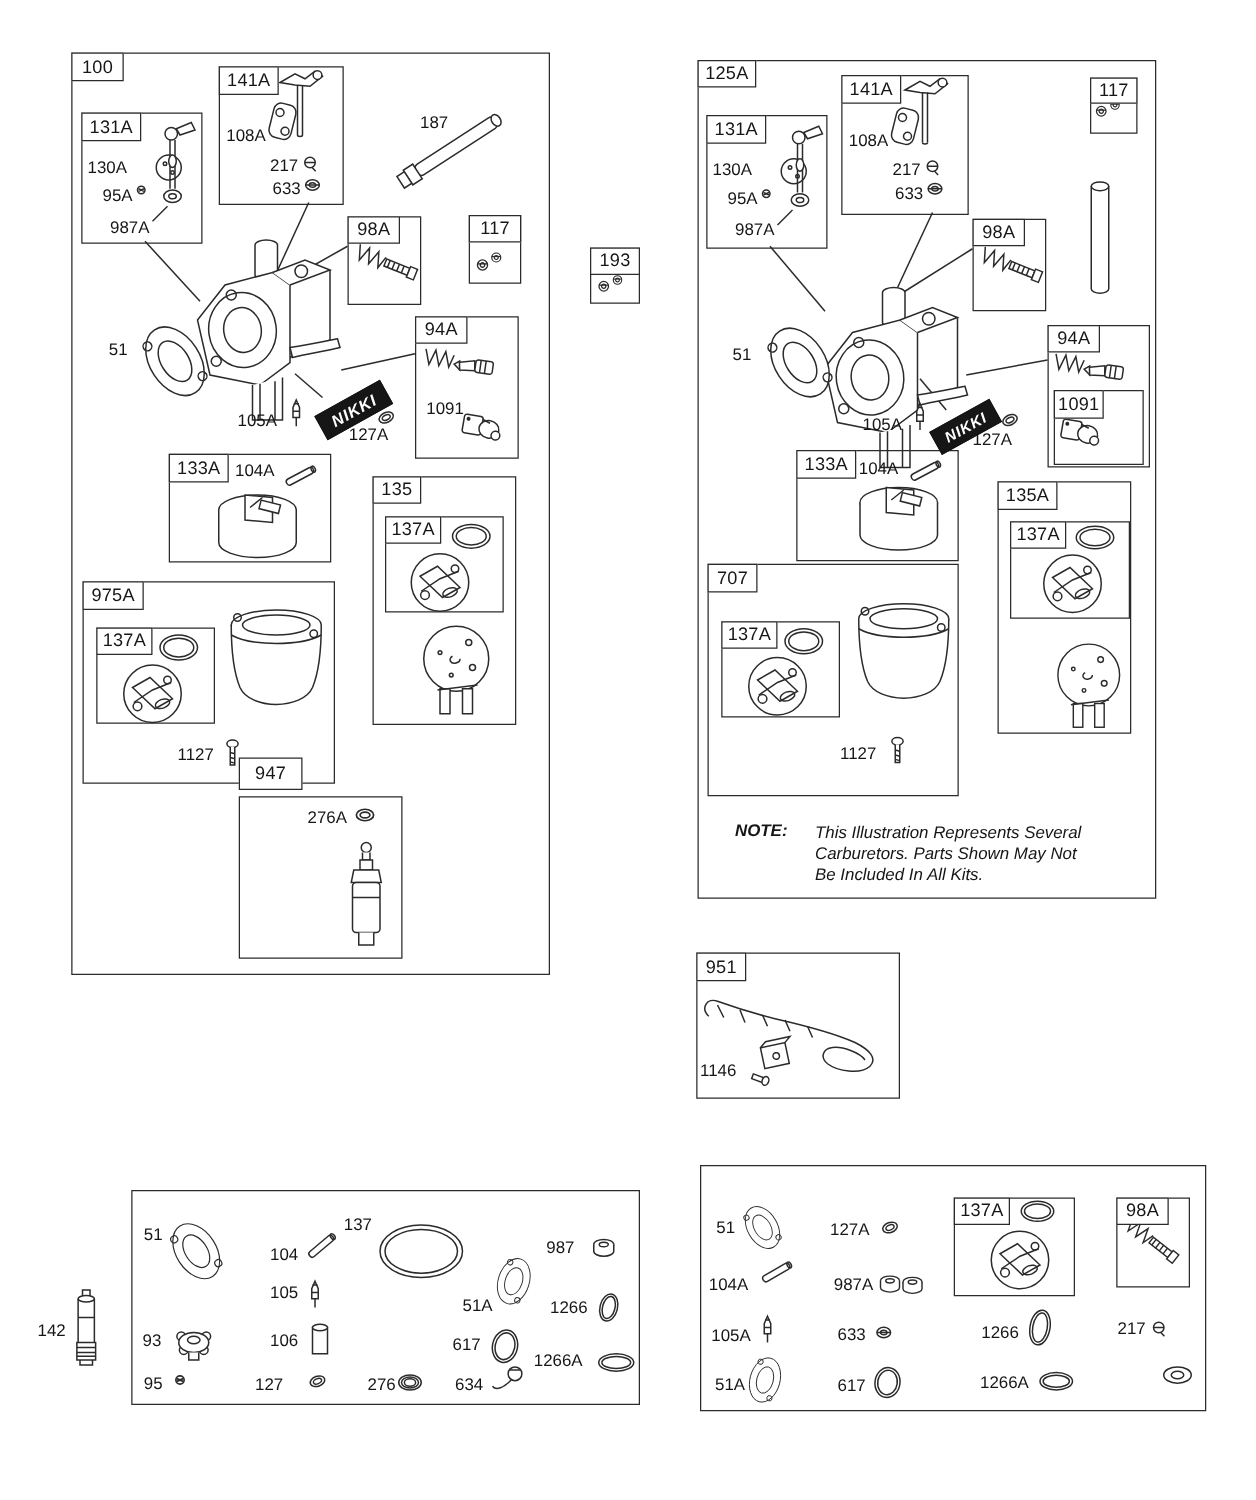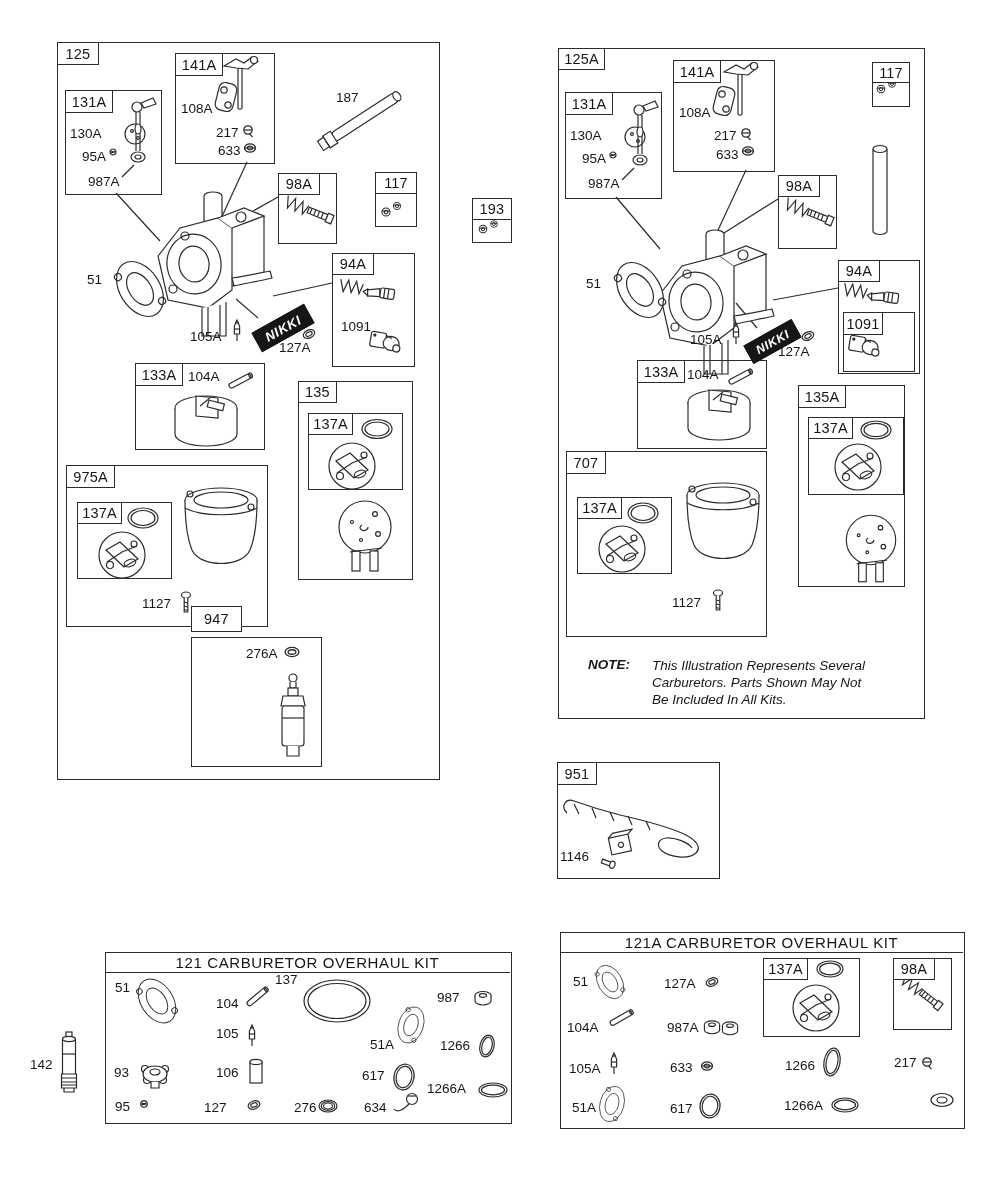--- a/index.html
+++ b/index.html
@@ -375,21 +375,21 @@
 <div class="box" style="left:798px;top:385px;width:105px;height:200px"></div>
 <div class="box" style="left:808px;top:417px;width:94px;height:76px"></div>
 <div class="box" style="left:566px;top:451px;width:199px;height:184px"></div>
 <div class="box" style="left:577px;top:497px;width:93px;height:75px"></div>
 <div class="box" style="left:557px;top:762px;width:161px;height:115px"></div>
 <div class="box" style="left:105px;top:952px;width:405px;height:170px"></div>
 <div class="box" style="left:560px;top:932px;width:403px;height:195px"></div>
 <div class="box" style="left:763px;top:958px;width:95px;height:77px"></div>
 <div class="box" style="left:893px;top:958px;width:57px;height:70px"></div>
 
-<div class="blabel" style="left:57px;top:42px;width:40px;height:21px">125</div>
+<div class="blabel" style="left:57px;top:42px;width:40px;height:21px">100</div>
 <div class="blabel" style="left:65px;top:90px;width:46px;height:21px">131A</div>
 <div class="blabel" style="left:175px;top:53px;width:46px;height:21px">141A</div>
 <div class="blabel" style="left:278px;top:173px;width:40px;height:20px">98A</div>
 <div class="blabel" style="left:375px;top:172px;width:40px;height:20px">117</div>
 <div class="blabel" style="left:332px;top:253px;width:40px;height:20px">94A</div>
 <div class="blabel" style="left:135px;top:363px;width:46px;height:21px">133A</div>
 <div class="blabel" style="left:298px;top:381px;width:37px;height:20px">135</div>
 <div class="blabel" style="left:308px;top:413px;width:43px;height:20px">137A</div>
 <div class="blabel" style="left:66px;top:465px;width:47px;height:21px">975A</div>
 <div class="blabel" style="left:77px;top:502px;width:43px;height:20px">137A</div>
@@ -404,22 +404,20 @@
 <div class="blabel" style="left:843px;top:312px;width:38px;height:21px">1091</div>
 <div class="blabel" style="left:637px;top:360px;width:46px;height:21px">133A</div>
 <div class="blabel" style="left:798px;top:385px;width:46px;height:21px">135A</div>
 <div class="blabel" style="left:808px;top:417px;width:43px;height:20px">137A</div>
 <div class="blabel" style="left:566px;top:451px;width:38px;height:21px">707</div>
 <div class="blabel" style="left:577px;top:497px;width:43px;height:20px">137A</div>
 <div class="blabel" style="left:557px;top:762px;width:38px;height:21px">951</div>
 <div class="blabel" style="left:763px;top:958px;width:43px;height:20px">137A</div>
 <div class="blabel" style="left:893px;top:958px;width:40px;height:20px">98A</div>
 
-<div class="kit-title" style="left:105px;top:952px;width:405px;height:20px">121  CARBURETOR OVERHAUL KIT</div>
-<div class="kit-title" style="left:560px;top:932px;width:403px;height:20px">121A CARBURETOR OVERHAUL KIT</div>
 
 <div class="nikki" style="left:253px;top:317px;width:58px;height:20px;font-size:13px;transform:rotate(-29deg)">NIKKI</div>
 <div class="nikki" style="left:745px;top:331px;width:53px;height:19px;font-size:12px;transform:rotate(-29deg)">NIKKI</div>
 
 <div class="pl" style="left:70px;top:126px">130A</div>
 <div class="pl" style="left:82px;top:149px">95A</div>
 <div class="pl" style="left:88px;top:174px">987A</div>
 <div class="pl" style="left:181px;top:101px">108A</div>
 <div class="pl" style="left:216px;top:125px">217</div>
 <div class="pl" style="left:218px;top:143px">633</div>

